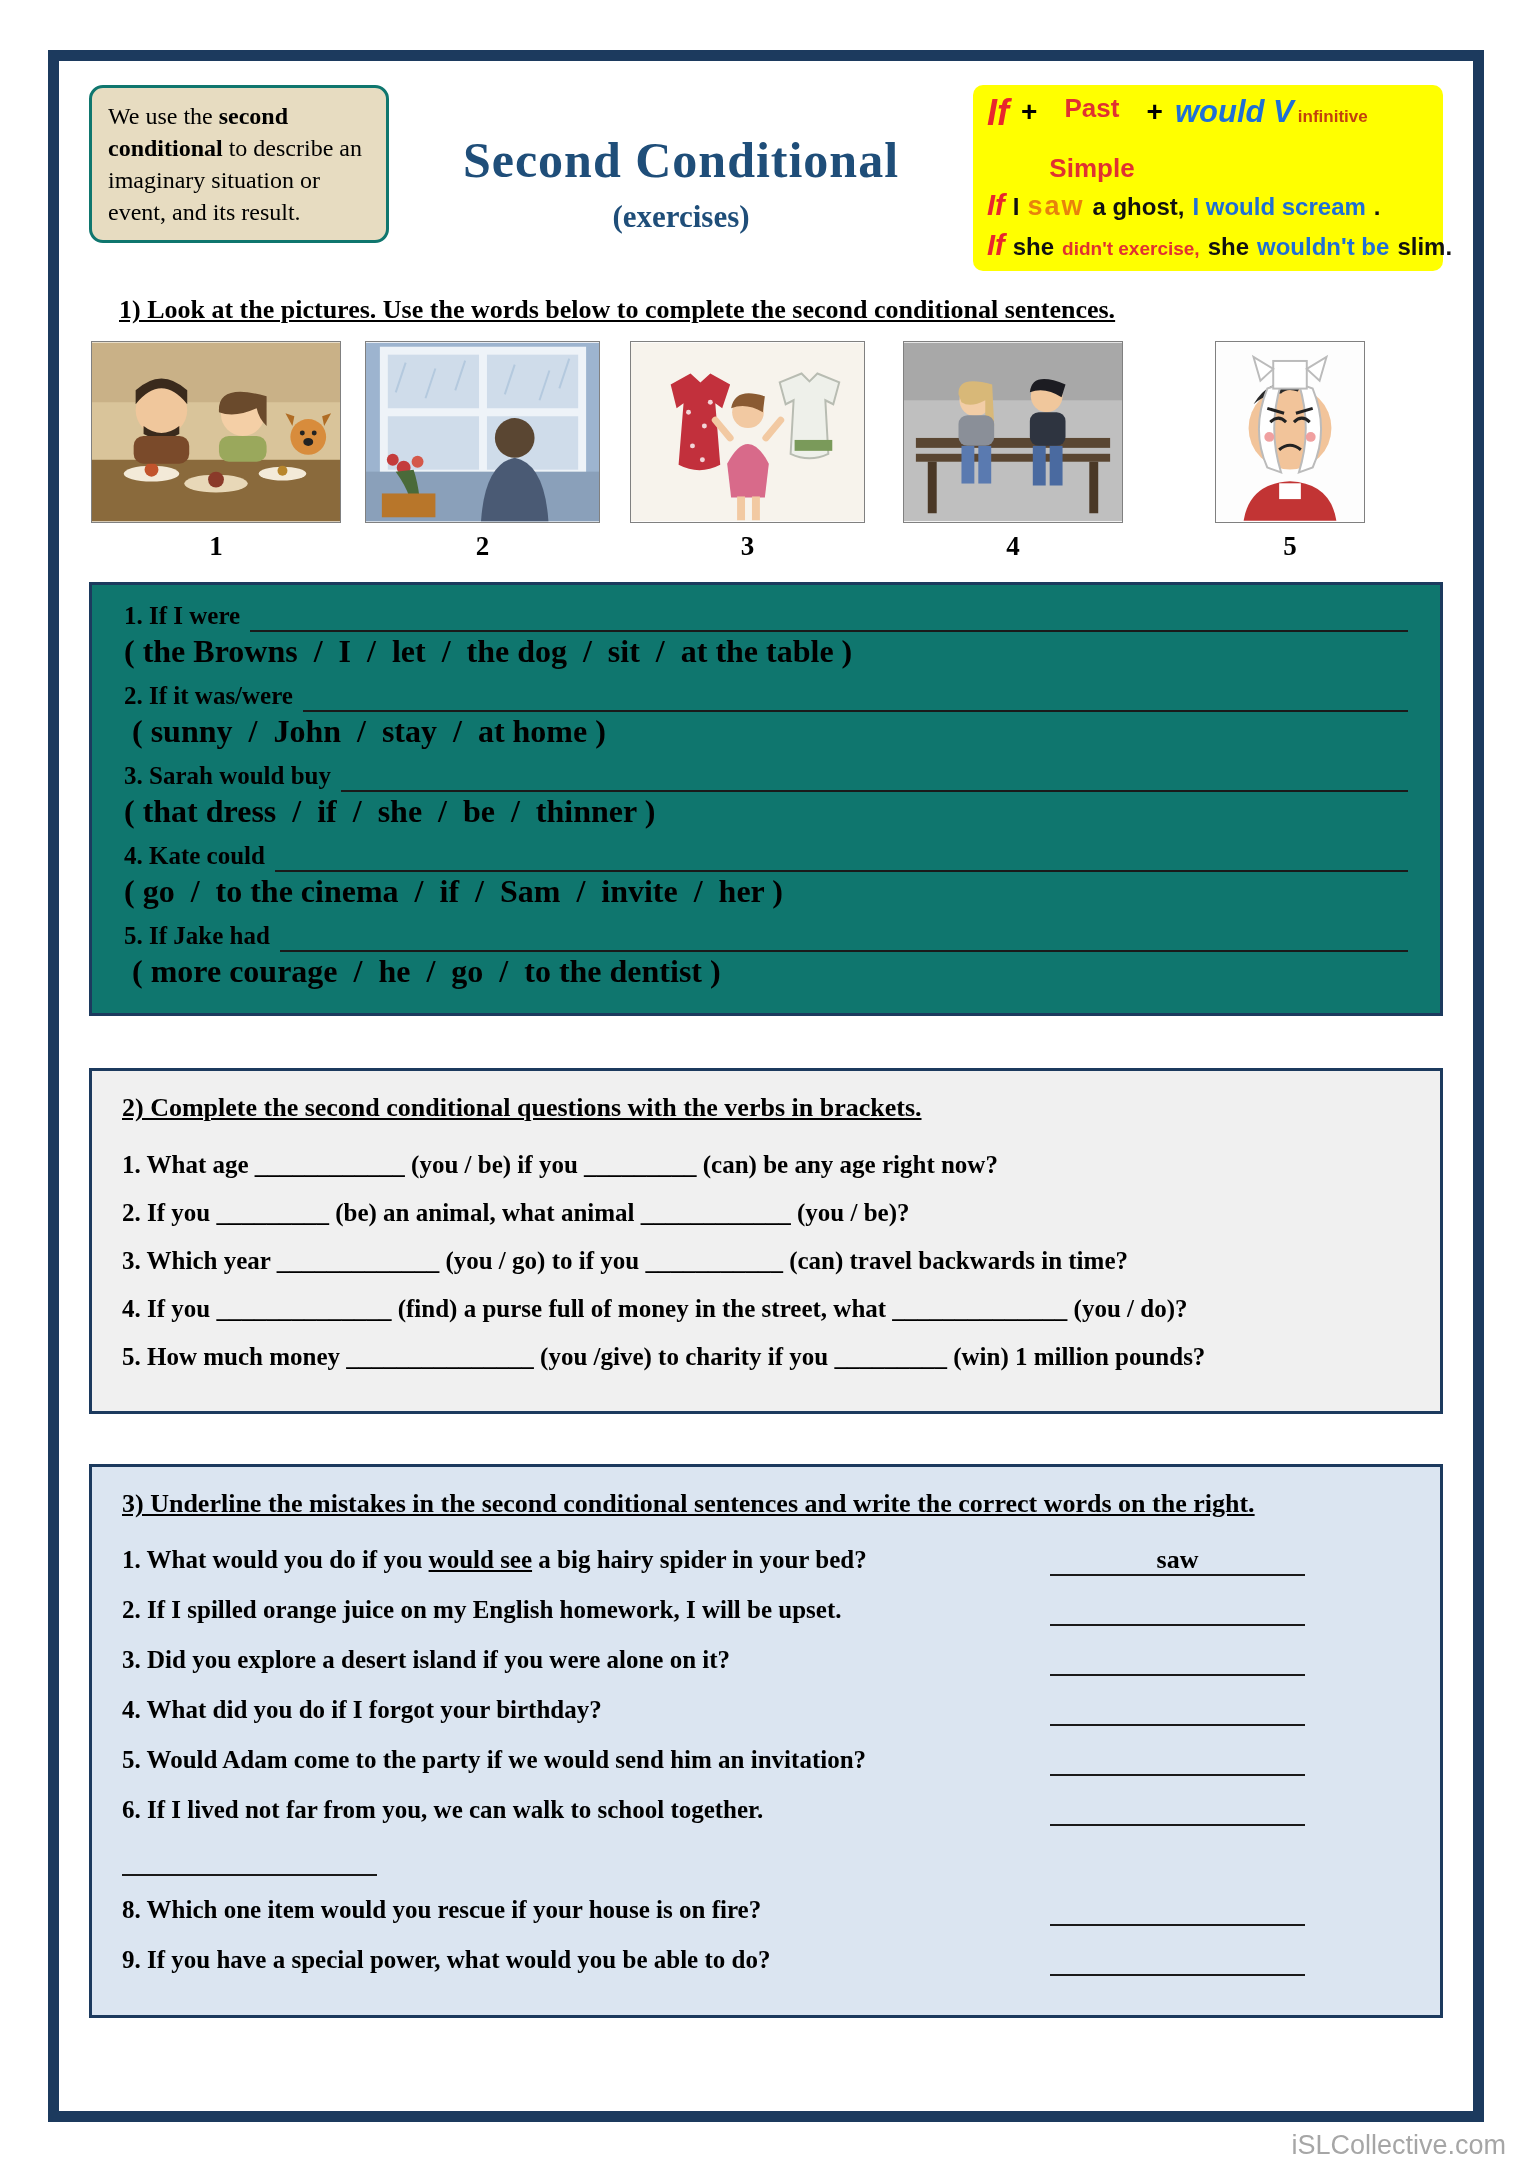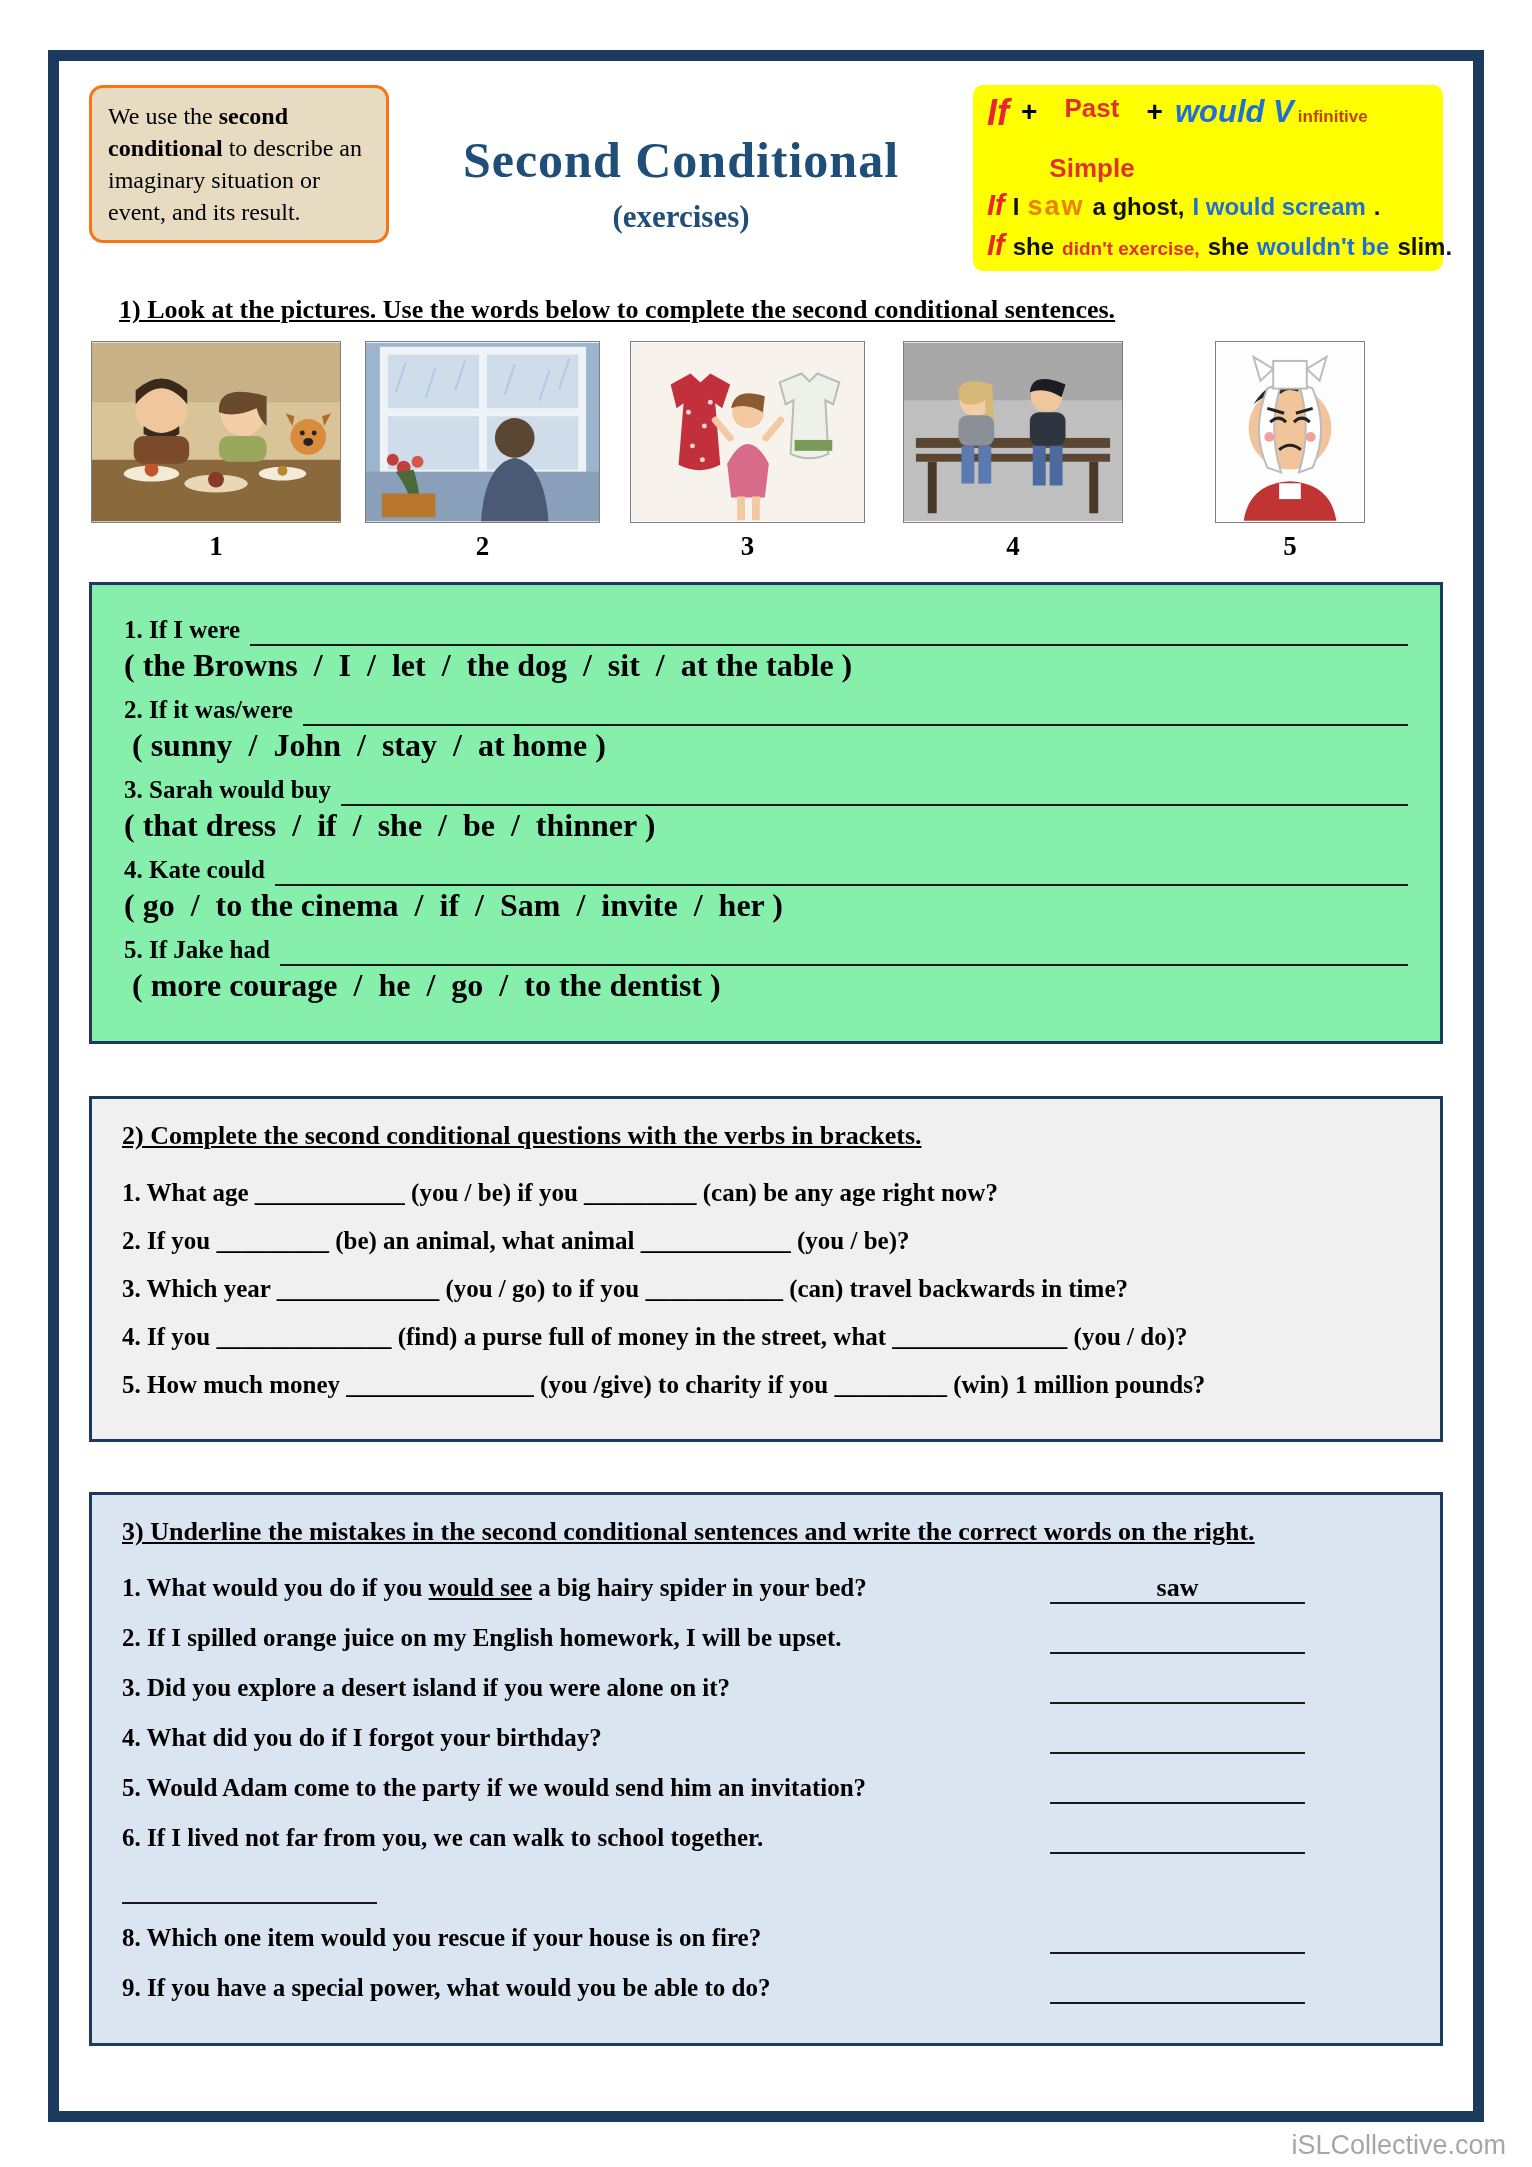--- a/index.html
+++ b/index.html
@@ -8,21 +8,21 @@
     width:1532px;height:2167px;position:relative;background:#ffffff;
     font-family:"Liberation Serif",serif;color:#000;overflow:hidden;
   }
   .frame{
     position:absolute;left:48px;top:50px;width:1436px;height:2072px;
     border:11px solid #1c3a5e;box-sizing:border-box;padding:24px 30px;background:#fff;
   }
   
   .header{display:flex;align-items:flex-start;gap:18px;}
   .note-box{
-    width:300px;flex:0 0 300px;background:#e7dcc1;border:3px solid #f97316;border-radius:14px;
+    width:300px;flex:0 0 300px;background:#e7dcc1;border:3px solid #0f766e;border-radius:14px;
     padding:12px 16px;font-size:24px;line-height:32px;box-sizing:border-box;
   }
   .title-wrap{flex:1;text-align:center;padding-top:46px;}
   .title{font-size:50px;font-weight:bold;color:#1f4e79;letter-spacing:1px;}
   .subtitle{font-size:31px;font-weight:bold;color:#1f4e79;margin-top:10px;}
   .formula-box{
     width:470px;flex:0 0 470px;background:#ffff00;border-radius:10px;padding:10px 14px;
     font-family:"Liberation Sans",sans-serif;box-sizing:border-box;
   }
   .f-line1{display:flex;align-items:flex-start;gap:12px;}
@@ -47,21 +47,21 @@
   .pw1{width:250px;}
   .pw2{width:235px;margin-left:24px;}
   .pw3{width:235px;margin-left:30px;}
   .pw4{width:220px;margin-left:38px;}
   .pw5{width:150px;margin-left:92px;}
   .pic{height:180px;border:1px solid #808080;background:#fff;overflow:hidden;}
   .pic svg{width:100%;height:100%;display:block;}
   .pic-num{font-size:27px;font-weight:bold;margin-top:8px;}
   
   .box{border:3px solid #1c3a5e;box-sizing:border-box;width:100%;}
-  .yellow{background:#86efac;padding:28px 32px;margin-top:20px;}
+  .yellow{background:#0f766e;padding:14px 32px;margin-top:20px;}
   .gray{background:#f0f0f0;padding:22px 30px;margin-top:52px;}
   .blueb{background:#dbe5f1;padding:22px 30px;margin-top:50px;}
   
   .s1-item{margin-bottom:11px;}
   .s1-lead-row{display:flex;align-items:flex-end;font-size:25px;font-weight:bold;line-height:33px;}
   .s1-lead{white-space:pre-wrap;}
   .blank{flex:1;border-bottom:2px solid #1a1a1a;margin-left:10px;height:29px;}
   .s1-words{font-size:32px;font-weight:bold;line-height:33px;margin-top:3px;white-space:pre-wrap;}
   
   .gray .sec-heading{margin-bottom:26px;}

